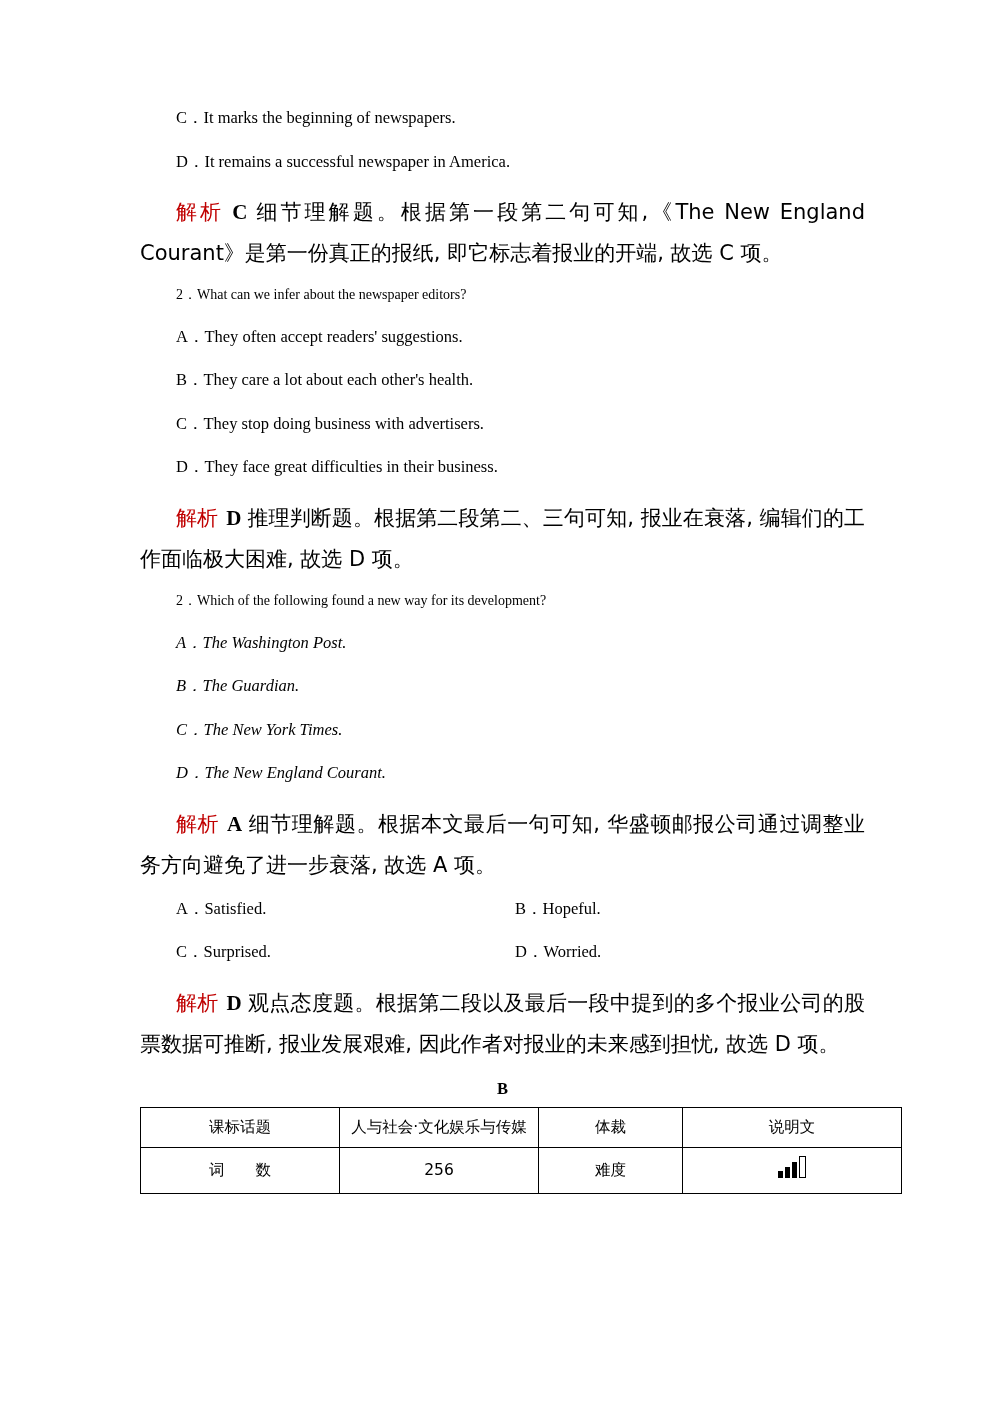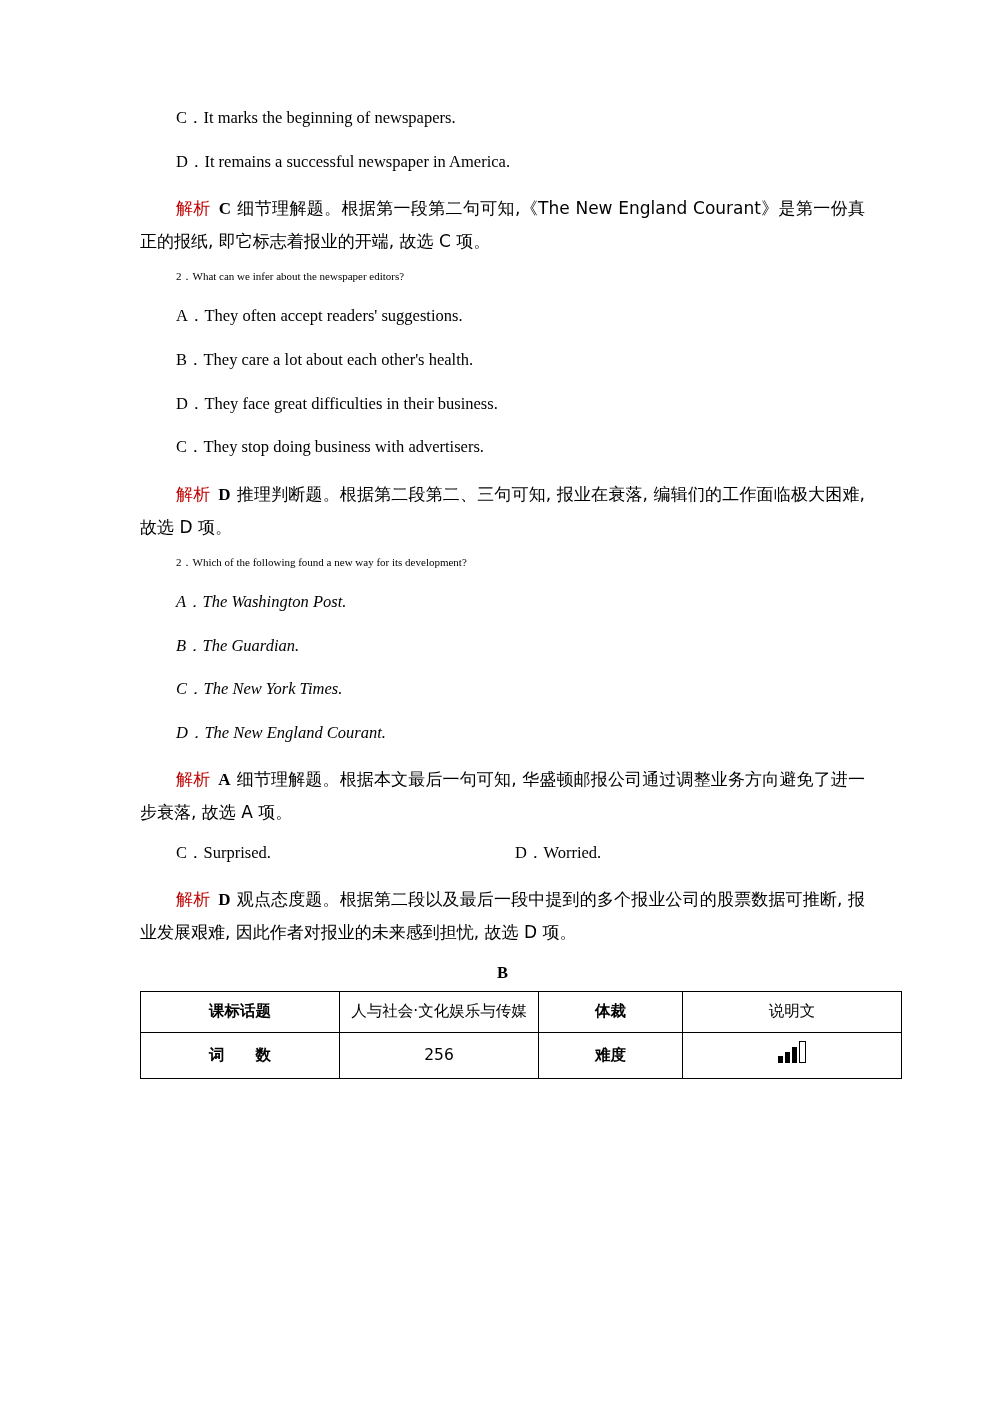--- a/index.html
+++ b/index.html
@@ -29,31 +29,31 @@
     width: 725px;
   }
   .opt {
     font-size: 16.5px;
     line-height: 1.55;
     margin: 0 0 18px 0;
     text-indent: 36px;
     font-family: "Liberation Serif", serif;
   }
   .q {
-    font-size: 11px;
+    font-size: 14px;
     line-height: 1.55;
     margin: 0 0 18px 0;
     text-indent: 36px;
     font-family: "Liberation Serif", serif;
   }
   .ital {
     font-style: italic;
   }
   .analysis {
-    font-size: 17px;
+    font-size: 21px;
     line-height: 1.95;
     margin: 0 0 10px 0;
     text-indent: 36px;
     font-family: "DejaVu Sans", sans-serif;
     text-align: justify;
   }
   .analysis .lbl {
     color: #c00000;
     font-family: "DejaVu Sans", sans-serif;
     font-weight: normal;
@@ -95,21 +95,21 @@
   table.info td {
     border: 1px solid #000;
     text-align: center;
     vertical-align: middle;
     font-family: "DejaVu Sans", sans-serif;
     font-size: 15.5px;
     padding: 8px 4px;
     line-height: 1.5;
   }
   td.hdr {
-    font-weight: bold;
+    font-weight: normal;
   }
   td.c-topic { width: 190px; }
   td.c-val1  { width: 190px; }
   td.c-genre { width: 135px; }
   td.c-val2  { width: 210px; }
   .bars {
     display: inline-flex;
     align-items: flex-end;
     gap: 2px;
     height: 22px;
@@ -133,37 +133,41 @@
     <p class="opt">C．It marks the beginning of newspapers.</p>
     <p class="opt">D．It remains a successful newspaper in America.</p>
 
     <p class="analysis">
       <span class="lbl">解析</span><span class="ans">C</span><span>细节理解题。根据第一段第二句可知,《The New England Courant》是第一份真正的报纸, 即它标志着报业的开端, 故选 C 项。</span>
     </p>
 
     <p class="q">2．What can we infer about the newspaper editors?</p>
     <p class="opt">A．They often accept readers' suggestions.</p>
     <p class="opt">B．They care a lot about each other's health.</p>
+    <p class="opt">C．They stop doing business with advertisers.</p>
     <p class="opt">D．They face great difficulties in their business.</p>
-    <p class="opt">C．They stop doing business with advertisers.</p>
 
     <p class="analysis">
       <span class="lbl">解析</span><span class="ans">D</span><span>推理判断题。根据第二段第二、三句可知, 报业在衰落, 编辑们的工作面临极大困难, 故选 D 项。</span>
     </p>
 
     <p class="q">2．Which of the following found a new way for its development?</p>
     <p class="opt ital">A．The Washington Post.</p>
     <p class="opt ital">B．The Guardian.</p>
     <p class="opt ital">C．The New York Times.</p>
     <p class="opt ital">D．The New England Courant.</p>
 
     <p class="analysis">
       <span class="lbl">解析</span><span class="ans">A</span><span>细节理解题。根据本文最后一句可知, 华盛顿邮报公司通过调整业务方向避免了进一步衰落, 故选 A 项。</span>
     </p>
 
+    <div class="two-col">
+      <div class="c1">A．Satisfied.</div>
+      <div class="c2">B．Hopeful.</div>
+    </div>
     <div class="two-col">
       <div class="c1">C．Surprised.</div>
       <div class="c2">D．Worried.</div>
     </div>
 
     <p class="analysis">
       <span class="lbl">解析</span><span class="ans">D</span><span>观点态度题。根据第二段以及最后一段中提到的多个报业公司的股票数据可推断, 报业发展艰难, 因此作者对报业的未来感到担忧, 故选 D 项。</span>
     </p>
 
     <div class="section-letter">B</div>

